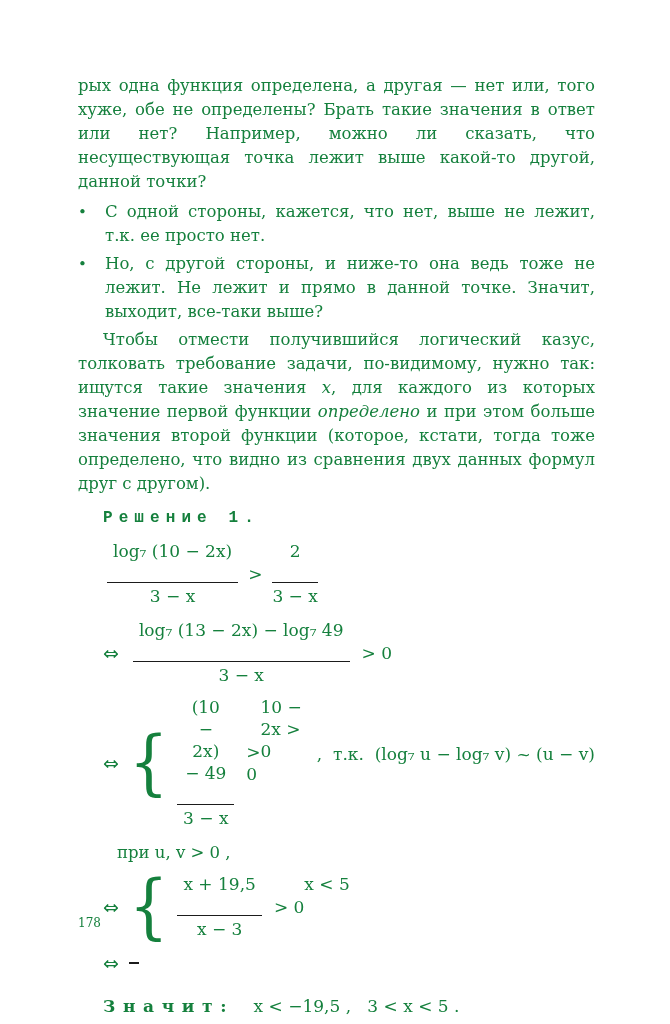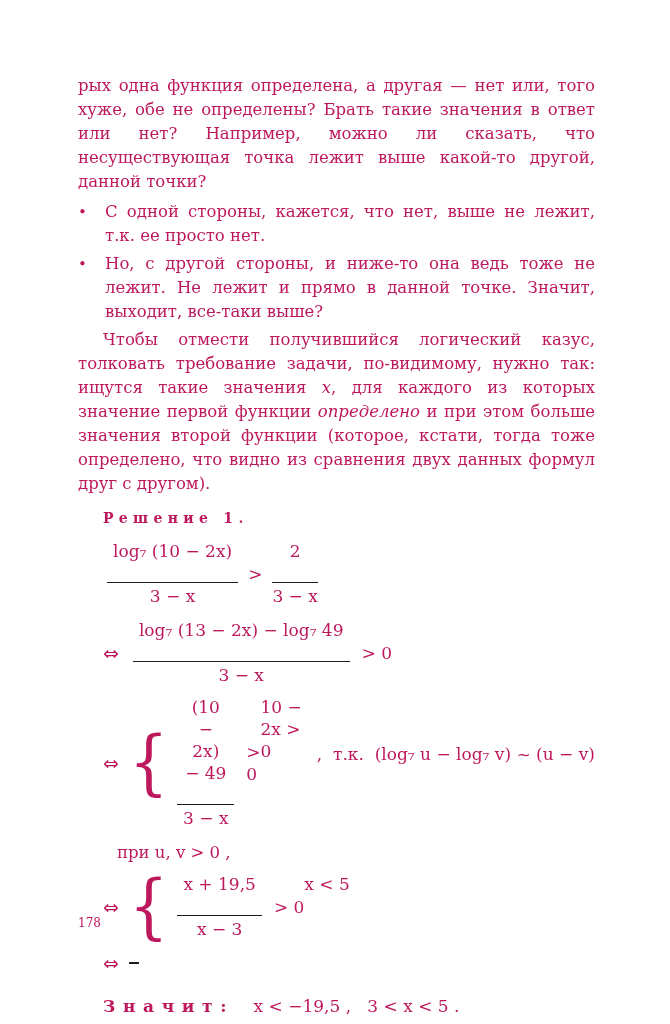--- a/index.html
+++ b/index.html
@@ -2,37 +2,37 @@
 <html><head>
 <meta charset="utf-8">
 <style>
   html,body{margin:0;padding:0;background:#e8e8e8;}
   .page{
     position:relative;
     width:670px;height:1024px;
     background:#ffffff;
     overflow:hidden;
     font-family:"DejaVu Serif","Liberation Serif",serif;
-    color:#be185d;
+    color:#15803d;
   }
   .content{
     position:absolute;left:78px;top:74px;width:517px;
     font-size:16.5px;line-height:24px;
   }
   p.body-par{margin:0 0 6px 0;text-align:justify;}
   p.body-par.no-bottom{margin-bottom:2px;}
   .indent{text-indent:25px;}
   .em-word{font-style:italic;}
   .var{font-style:italic;}
   .bullet-row{display:flex;margin:0 0 4px 0;}
   .bullet-marker{width:27px;flex:0 0 27px;font-size:15px;}
   .bullet-text{flex:1;text-align:justify;}
   .solution-heading{
     margin:10px 0 0 25px;
-    font-weight:bold;font-size:14px;letter-spacing:0.38em;
+    font-weight:bold;font-size:16px;letter-spacing:0.38em;font-family:Liberation Mono, monospace;
   }
   
   .math-line{
     display:flex;align-items:center;
     margin-left:25px;font-size:17px;line-height:22px;
   }
   .f1{margin-top:10px;}
   .f2{margin-top:12px;}
   .f3{margin-top:10px;}
   .cond{margin-top:12px;display:block;line-height:24px;}

